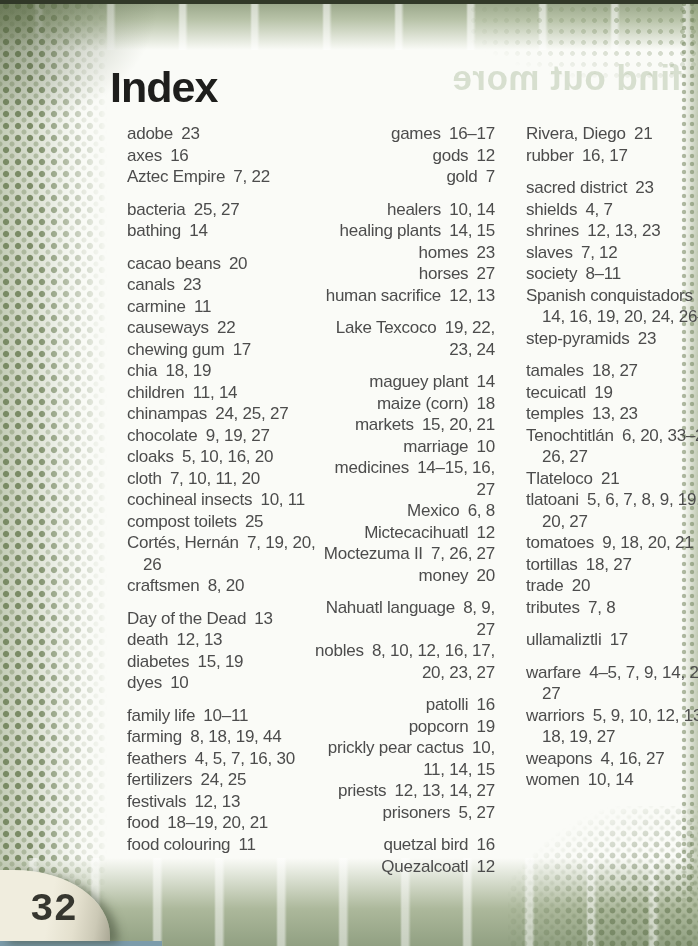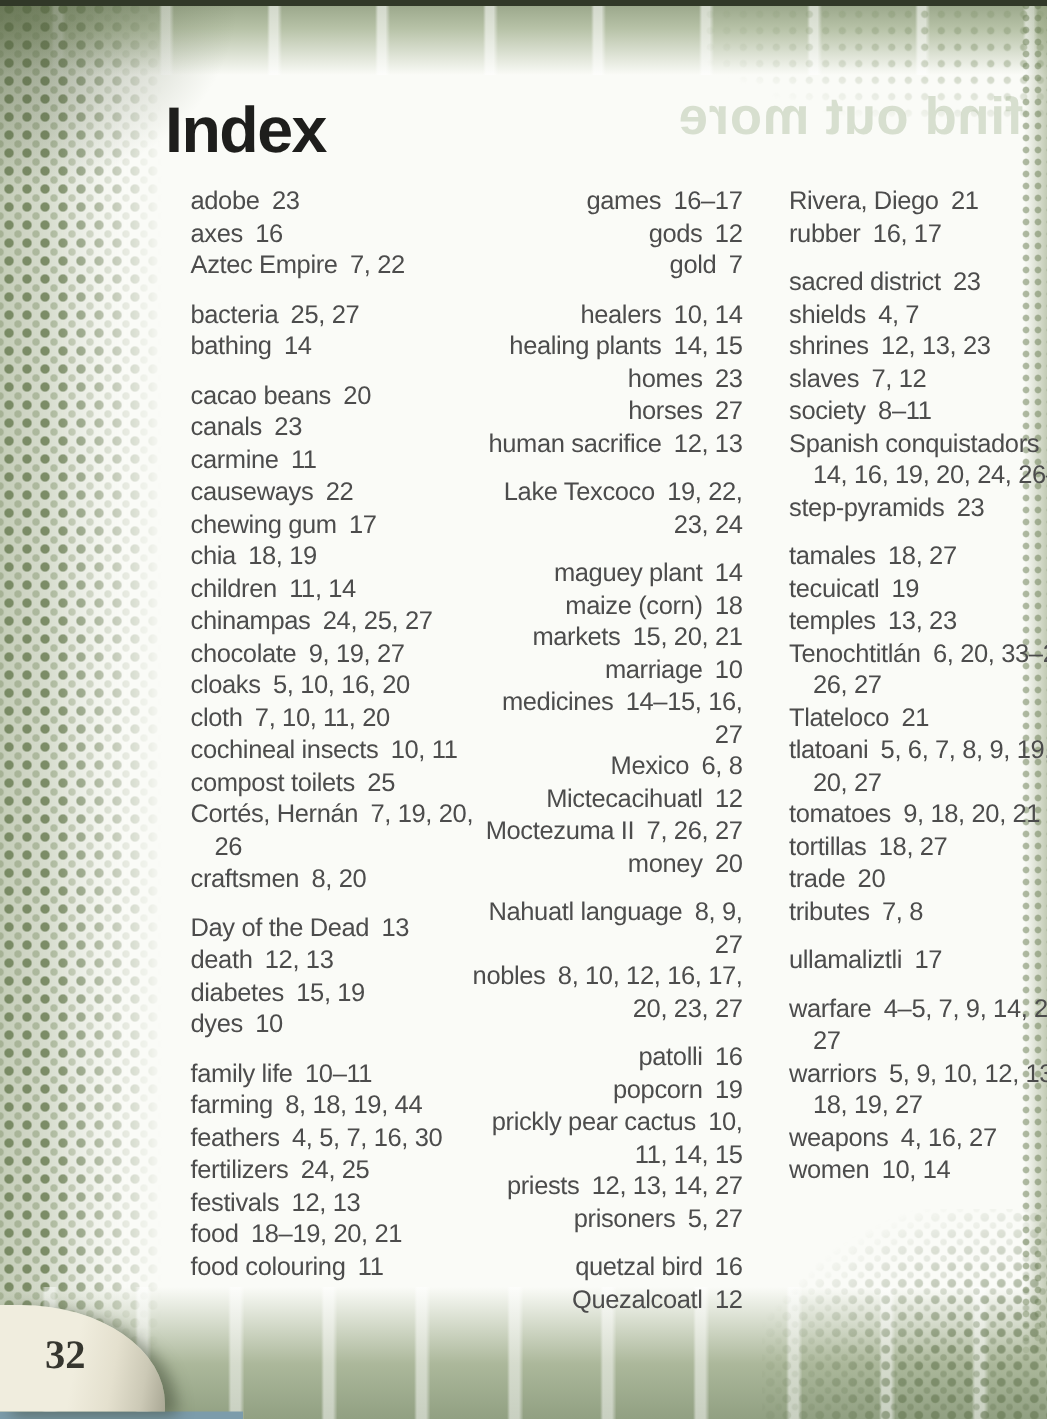--- a/index.html
+++ b/index.html
@@ -101,22 +101,22 @@
     background:#7c9cab; z-index:6;
   }
   .page-tab {
     position:absolute; left:0; bottom:5px; width:110px; height:71px; z-index:7;
     background:linear-gradient(100deg, #f0edde 46%, #e4e0ce 68%, #ccc9b6 86%, #a9a794);
     border-top-right-radius:96px 66px;
     box-shadow:8px 3px 10px rgba(55,66,45,0.5);
   }
   .page-number {
     position:absolute; left:30px; top:18px;
-    font-family:Liberation Serif, serif;
-    font-weight:bold; font-size:27px; color:#36362f;
+    font-family:Liberation Mono, monospace;
+    font-weight:bold; font-size:39px; color:#36362f;
   }
 </style>
 </head>
 <body>
 
 <div class="top-band"></div>
 <div class="top-line"></div>
 <div class="left-band"></div>
 <div class="corner-tl"></div>
 <div class="corner-tr-dots"></div>

